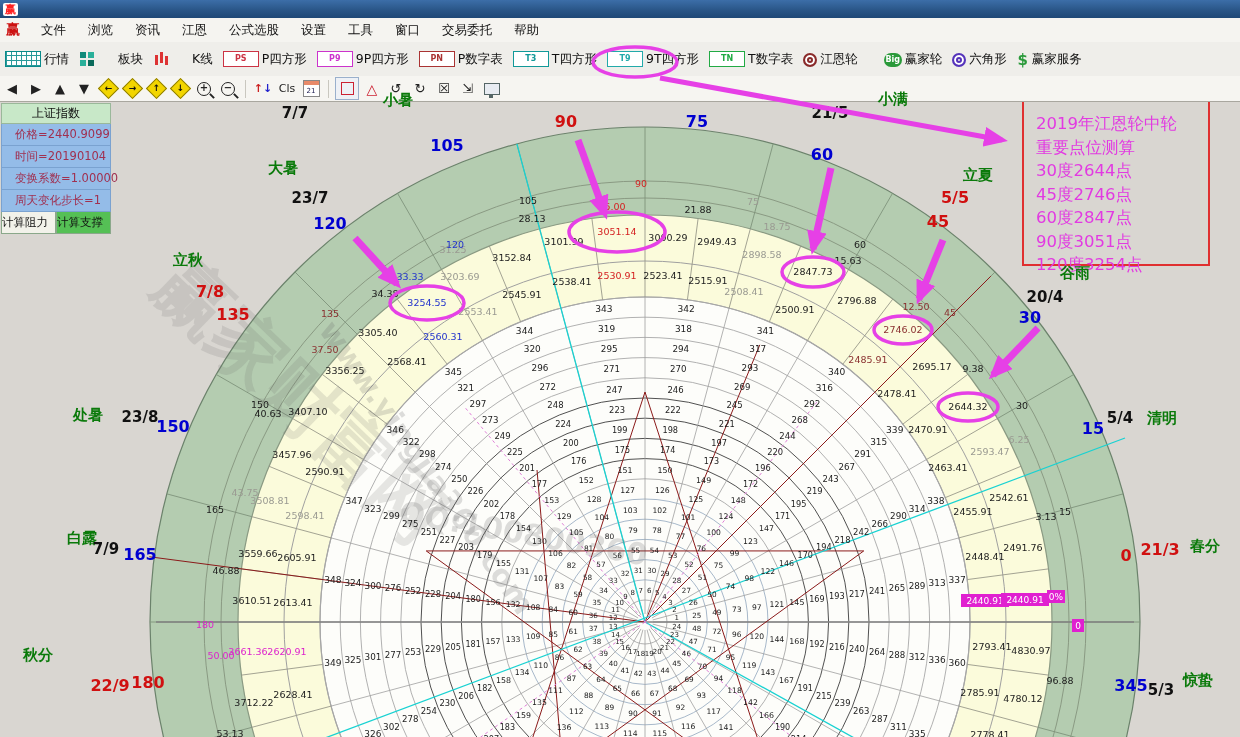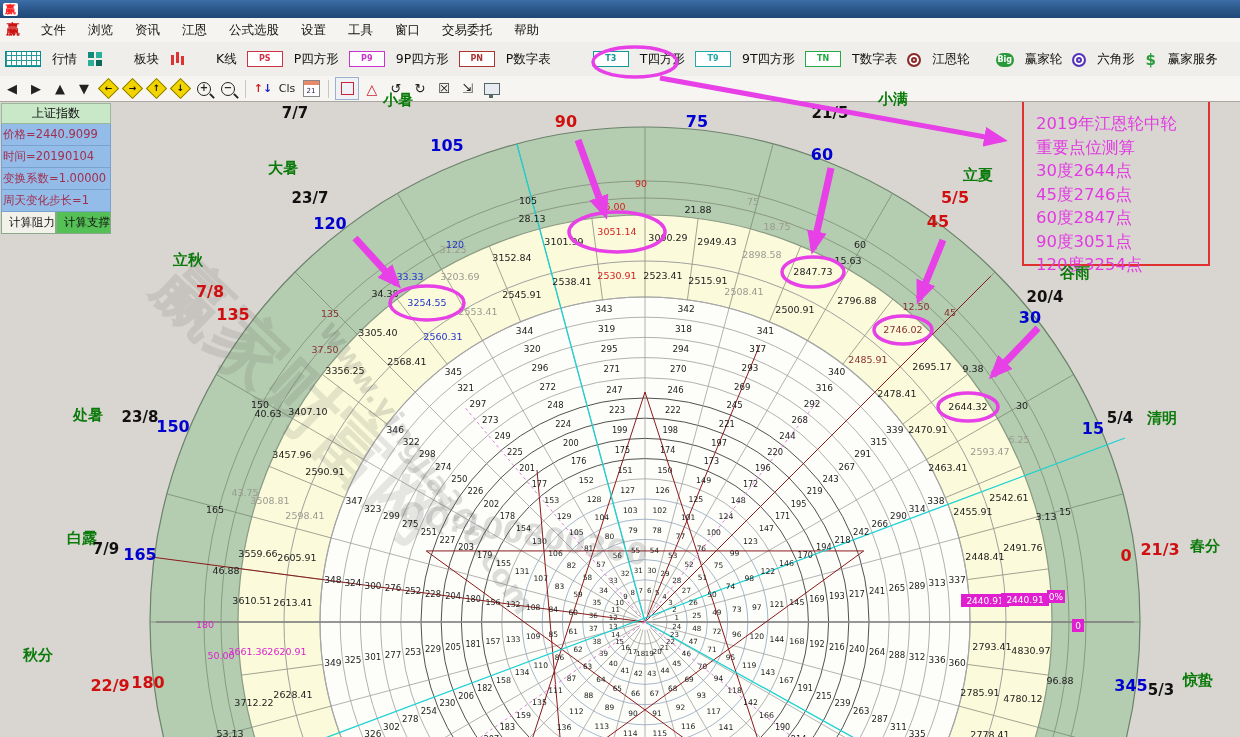--- a/index.html
+++ b/index.html
@@ -11,21 +11,21 @@
     color:#fff;font-size:12px;line-height:18px;display:flex;align-items:center;}
   #titlebar .logo{color:#ff2222;background:#fff;font-weight:bold;font-size:11px;
     padding:0 2px;margin:0 4px 0 3px;line-height:13px;border-radius:2px;}
   #menubar{position:absolute;left:0;top:18px;width:1240px;height:24px;z-index:10;
     background:#f5f4f0;border-bottom:1px solid #d8d6cf;display:flex;align-items:center;font-size:12.5px;color:#111;}
   #menubar .logo{color:#cc1111;font-weight:bold;font-size:14px;margin:0 10px 0 6px;}
   .menu-item{padding:0 11px;cursor:default;}
   #toolbar1{position:absolute;left:0;top:42px;width:1240px;height:34px;z-index:10;
     background:#efeeea;border-bottom:1px solid #cfcdc5;display:flex;align-items:center;font-size:12.5px;color:#111;}
   .tb1-item{display:flex;align-items:center;margin:0 5px;cursor:default;}
-  .tb1-item .lbl{margin-left:11px;}
+  .tb1-item .lbl{margin-left:3px;}
   .ti{width:36px;height:16px;display:inline-block;box-sizing:border-box;}
   .ico-grid{border:1px solid #0a8a8a;background:
      repeating-linear-gradient(0deg,#2a9a9a 0 1px,transparent 1px 5px),
      repeating-linear-gradient(90deg,#2a9a9a 0 1px,transparent 1px 5px),#fff;}
   .ico-blocks{background:
      linear-gradient(#118a7a,#118a7a) 1px 1px/6px 6px no-repeat,
      linear-gradient(#2ab09a,#2ab09a) 9px 1px/6px 6px no-repeat,
      linear-gradient(#2ab09a,#2ab09a) 1px 9px/6px 6px no-repeat,
      linear-gradient(#0a6a5a,#0a6a5a) 9px 9px/6px 6px no-repeat;}
   .ico-kline{background:
@@ -61,23 +61,23 @@
   .tri-red{color:#c23;font-size:14px;}
   .updown b{font-weight:bold;font-size:11px;}
   .scr{width:14px;height:10px;border:1.6px solid #566;background:#e8ecf2;display:inline-block;position:relative;}
   .scr:after{content:"";position:absolute;left:4px;bottom:-4px;width:4px;height:3px;background:#566;}
   .cls-txt{font-size:11px;color:#222;}
   
   #info-panel{position:absolute;left:1px;top:103px;width:110px;z-index:10;font-size:12px;}
   #info-panel .hdr{background:#c8e8c8;border:1px solid #9ab89a;text-align:center;
     height:19px;line-height:19px;color:#111;}
   #info-panel .row{background:#94bce8;border:1px solid #7aa2d0;border-top:none;height:21px;
-    line-height:21px;color:#a03050;white-space:nowrap;padding-left:1px;font-size:11.5px;}
+    line-height:21px;color:#a03050;white-space:nowrap;padding-left:13px;font-size:11.5px;}
   #info-panel .btns{display:flex;}
-  #info-panel .btn{flex:1;height:21px;line-height:21px;text-align:right;border:1px solid #8aa88a;
+  #info-panel .btn{flex:1;height:21px;line-height:21px;text-align:left;border:1px solid #8aa88a;
     border-top:none;font-size:11.5px;color:#111;cursor:default;}
   #info-panel .btn.resist{background:#f2f2ea;}
   #info-panel .btn.support{background:#55c055;}
   
   #anno-box{position:absolute;left:1022px;top:88px;width:188px;height:178px;z-index:4;
     border:2px solid #e03030;box-sizing:border-box;padding:22px 0 0 12px;}
   #anno-box .line{color:#e23ae2;font-size:16.5px;line-height:23.5px;white-space:nowrap;}
   
   #wheel-svg{position:absolute;left:0;top:0;z-index:30;pointer-events:none;}
   text{font-family:"DejaVu Sans",sans-serif;}
@@ -131,21 +131,21 @@
     </div>
     <div class="tb1-item">
       <span class="ti ico-badge" style="color: rgb(204, 51, 204); border-color: rgb(204, 51, 204);">P9</span>
       <span class="lbl">9P四方形</span>
     </div>
     <div class="tb1-item">
       <span class="ti ico-badge" style="color: rgb(170, 51, 51); border-color: rgb(170, 51, 51);">PN</span>
       <span class="lbl">P数字表</span>
     </div>
     <div class="tb1-item">
-      <span class="ti ico-badge" style="color: rgb(17, 153, 153); border-color: rgb(17, 153, 153); margin-left: 32px;">T3</span>
+      <span class="ti ico-badge" style="color: rgb(17, 153, 153); border-color: rgb(17, 153, 153);">T3</span>
       <span class="lbl">T四方形</span>
     </div>
     <div class="tb1-item">
       <span class="ti ico-badge" style="color: rgb(34, 170, 170); border-color: rgb(34, 170, 170);">T9</span>
       <span class="lbl">9T四方形</span>
     </div>
     <div class="tb1-item">
       <span class="ti ico-badge" style="color: rgb(34, 170, 68); border-color: rgb(34, 170, 68);">TN</span>
       <span class="lbl">T数字表</span>
     </div>

